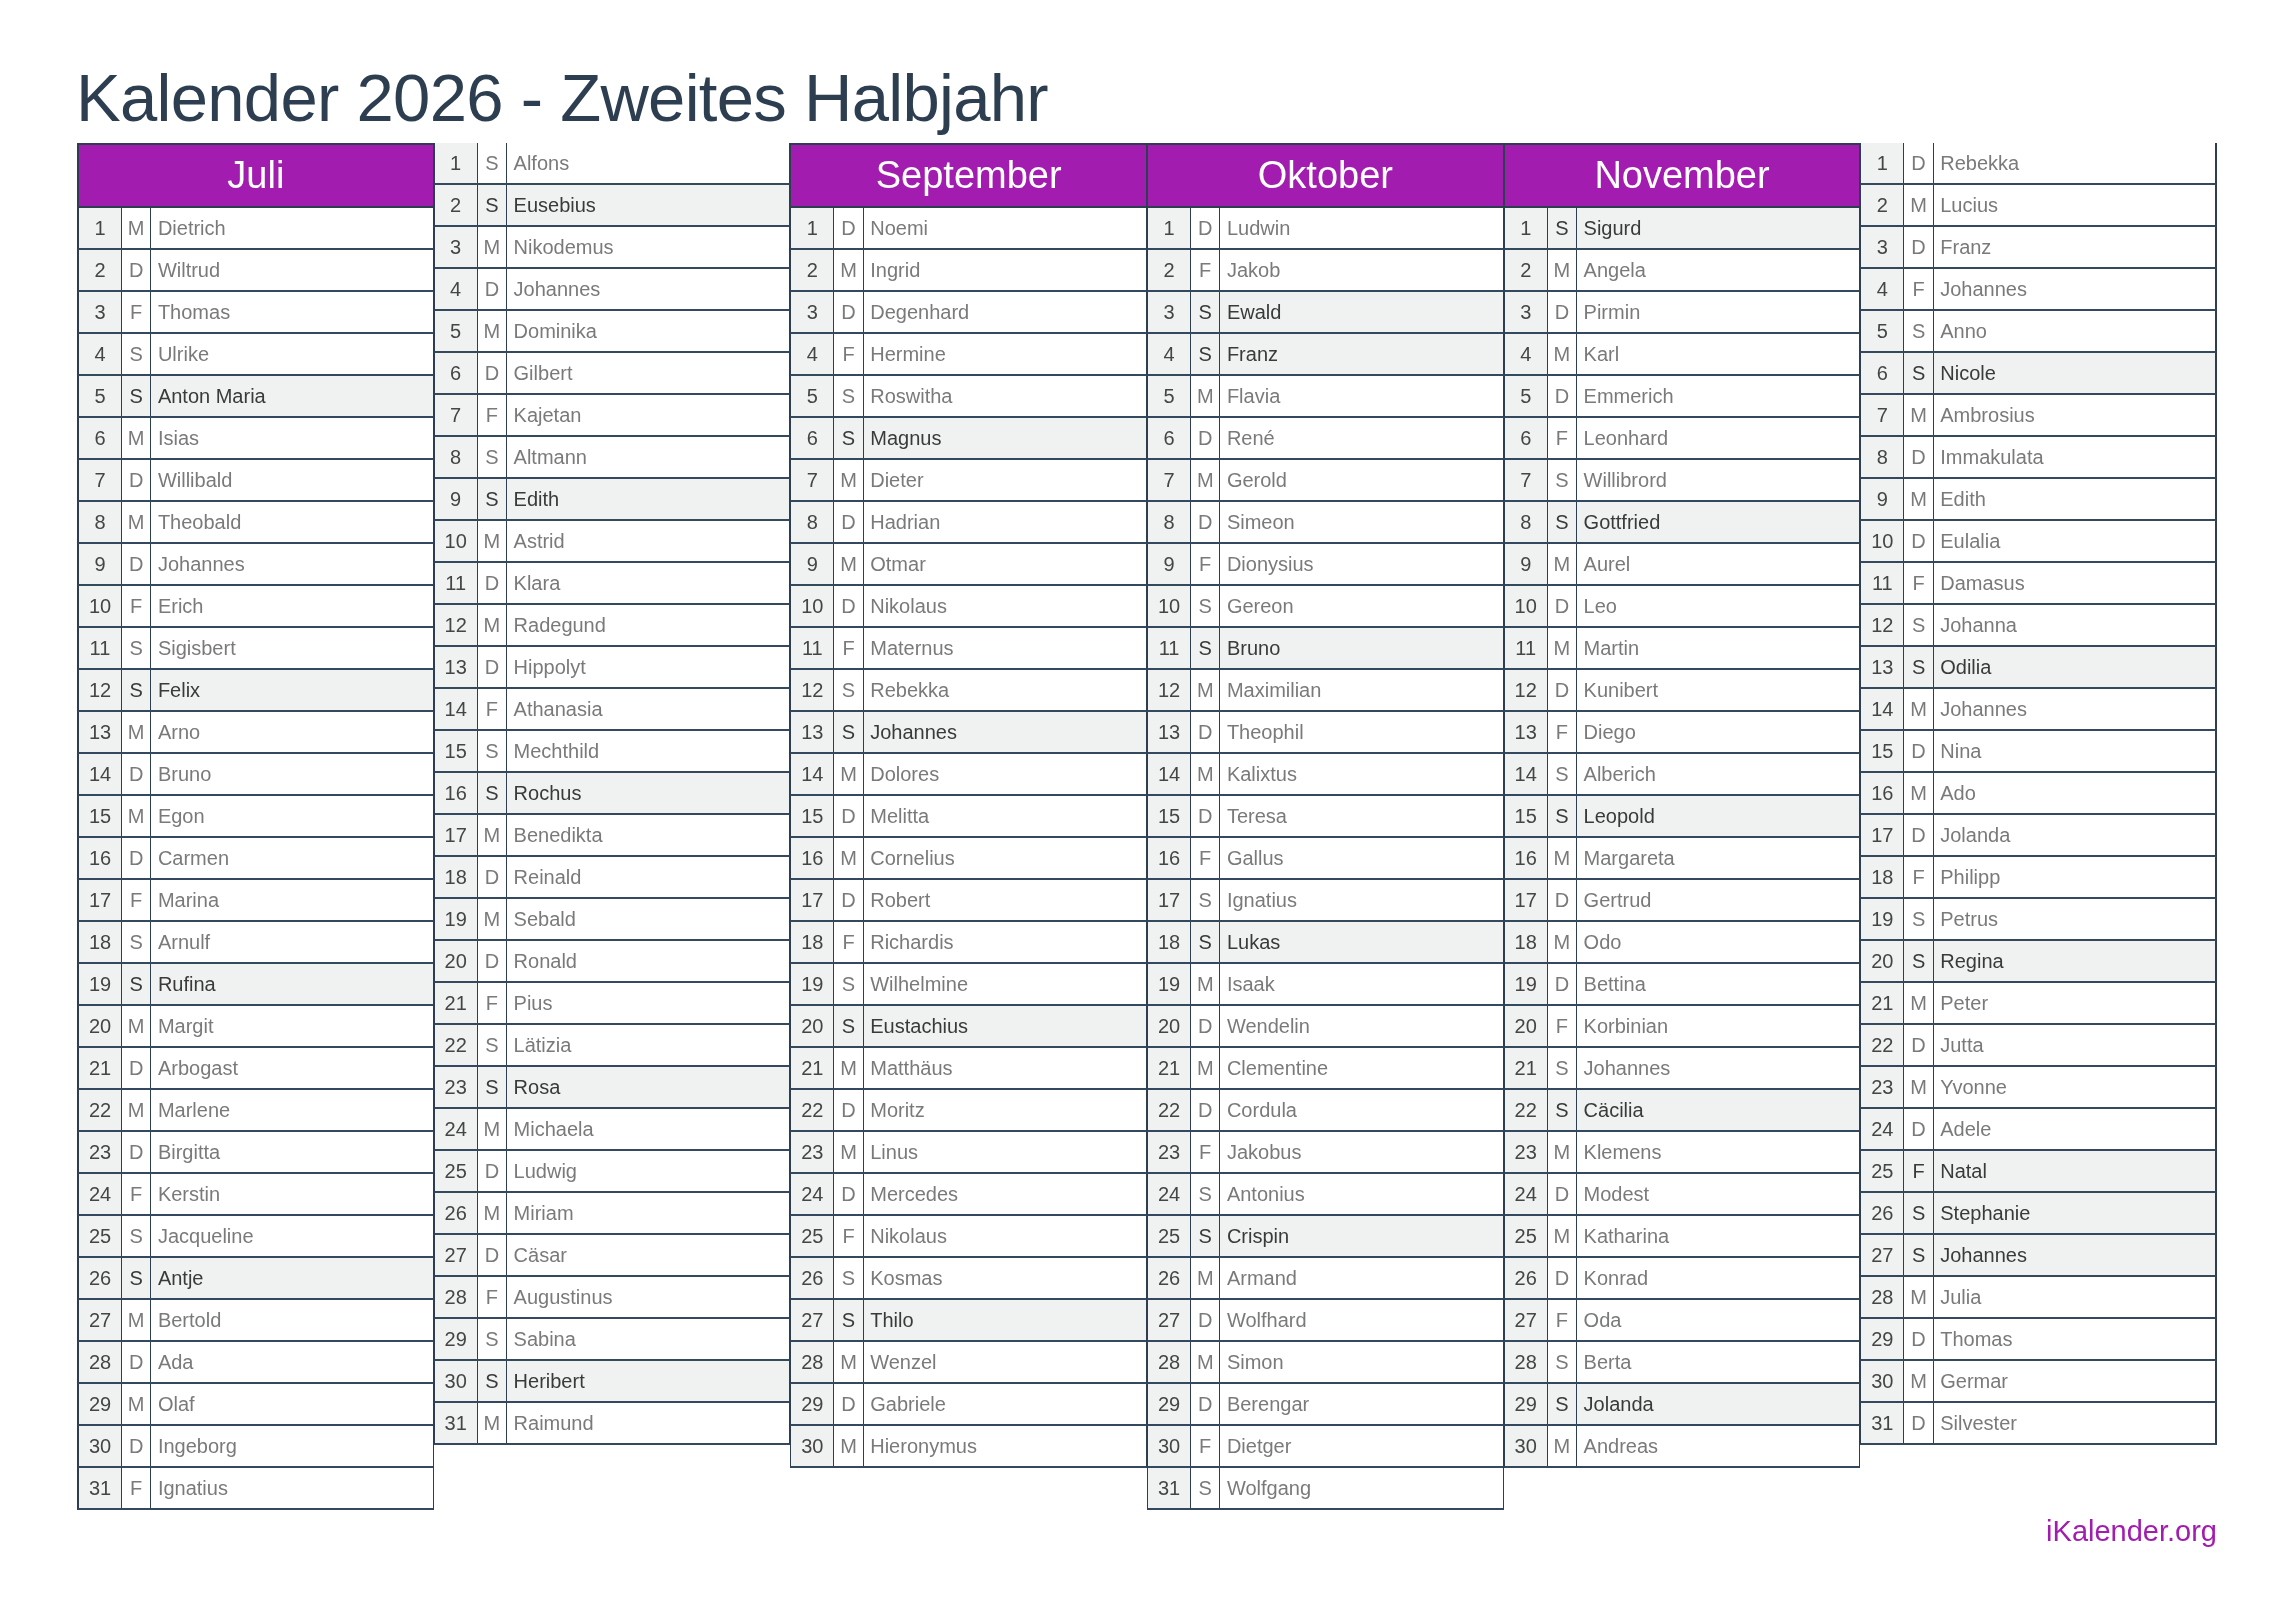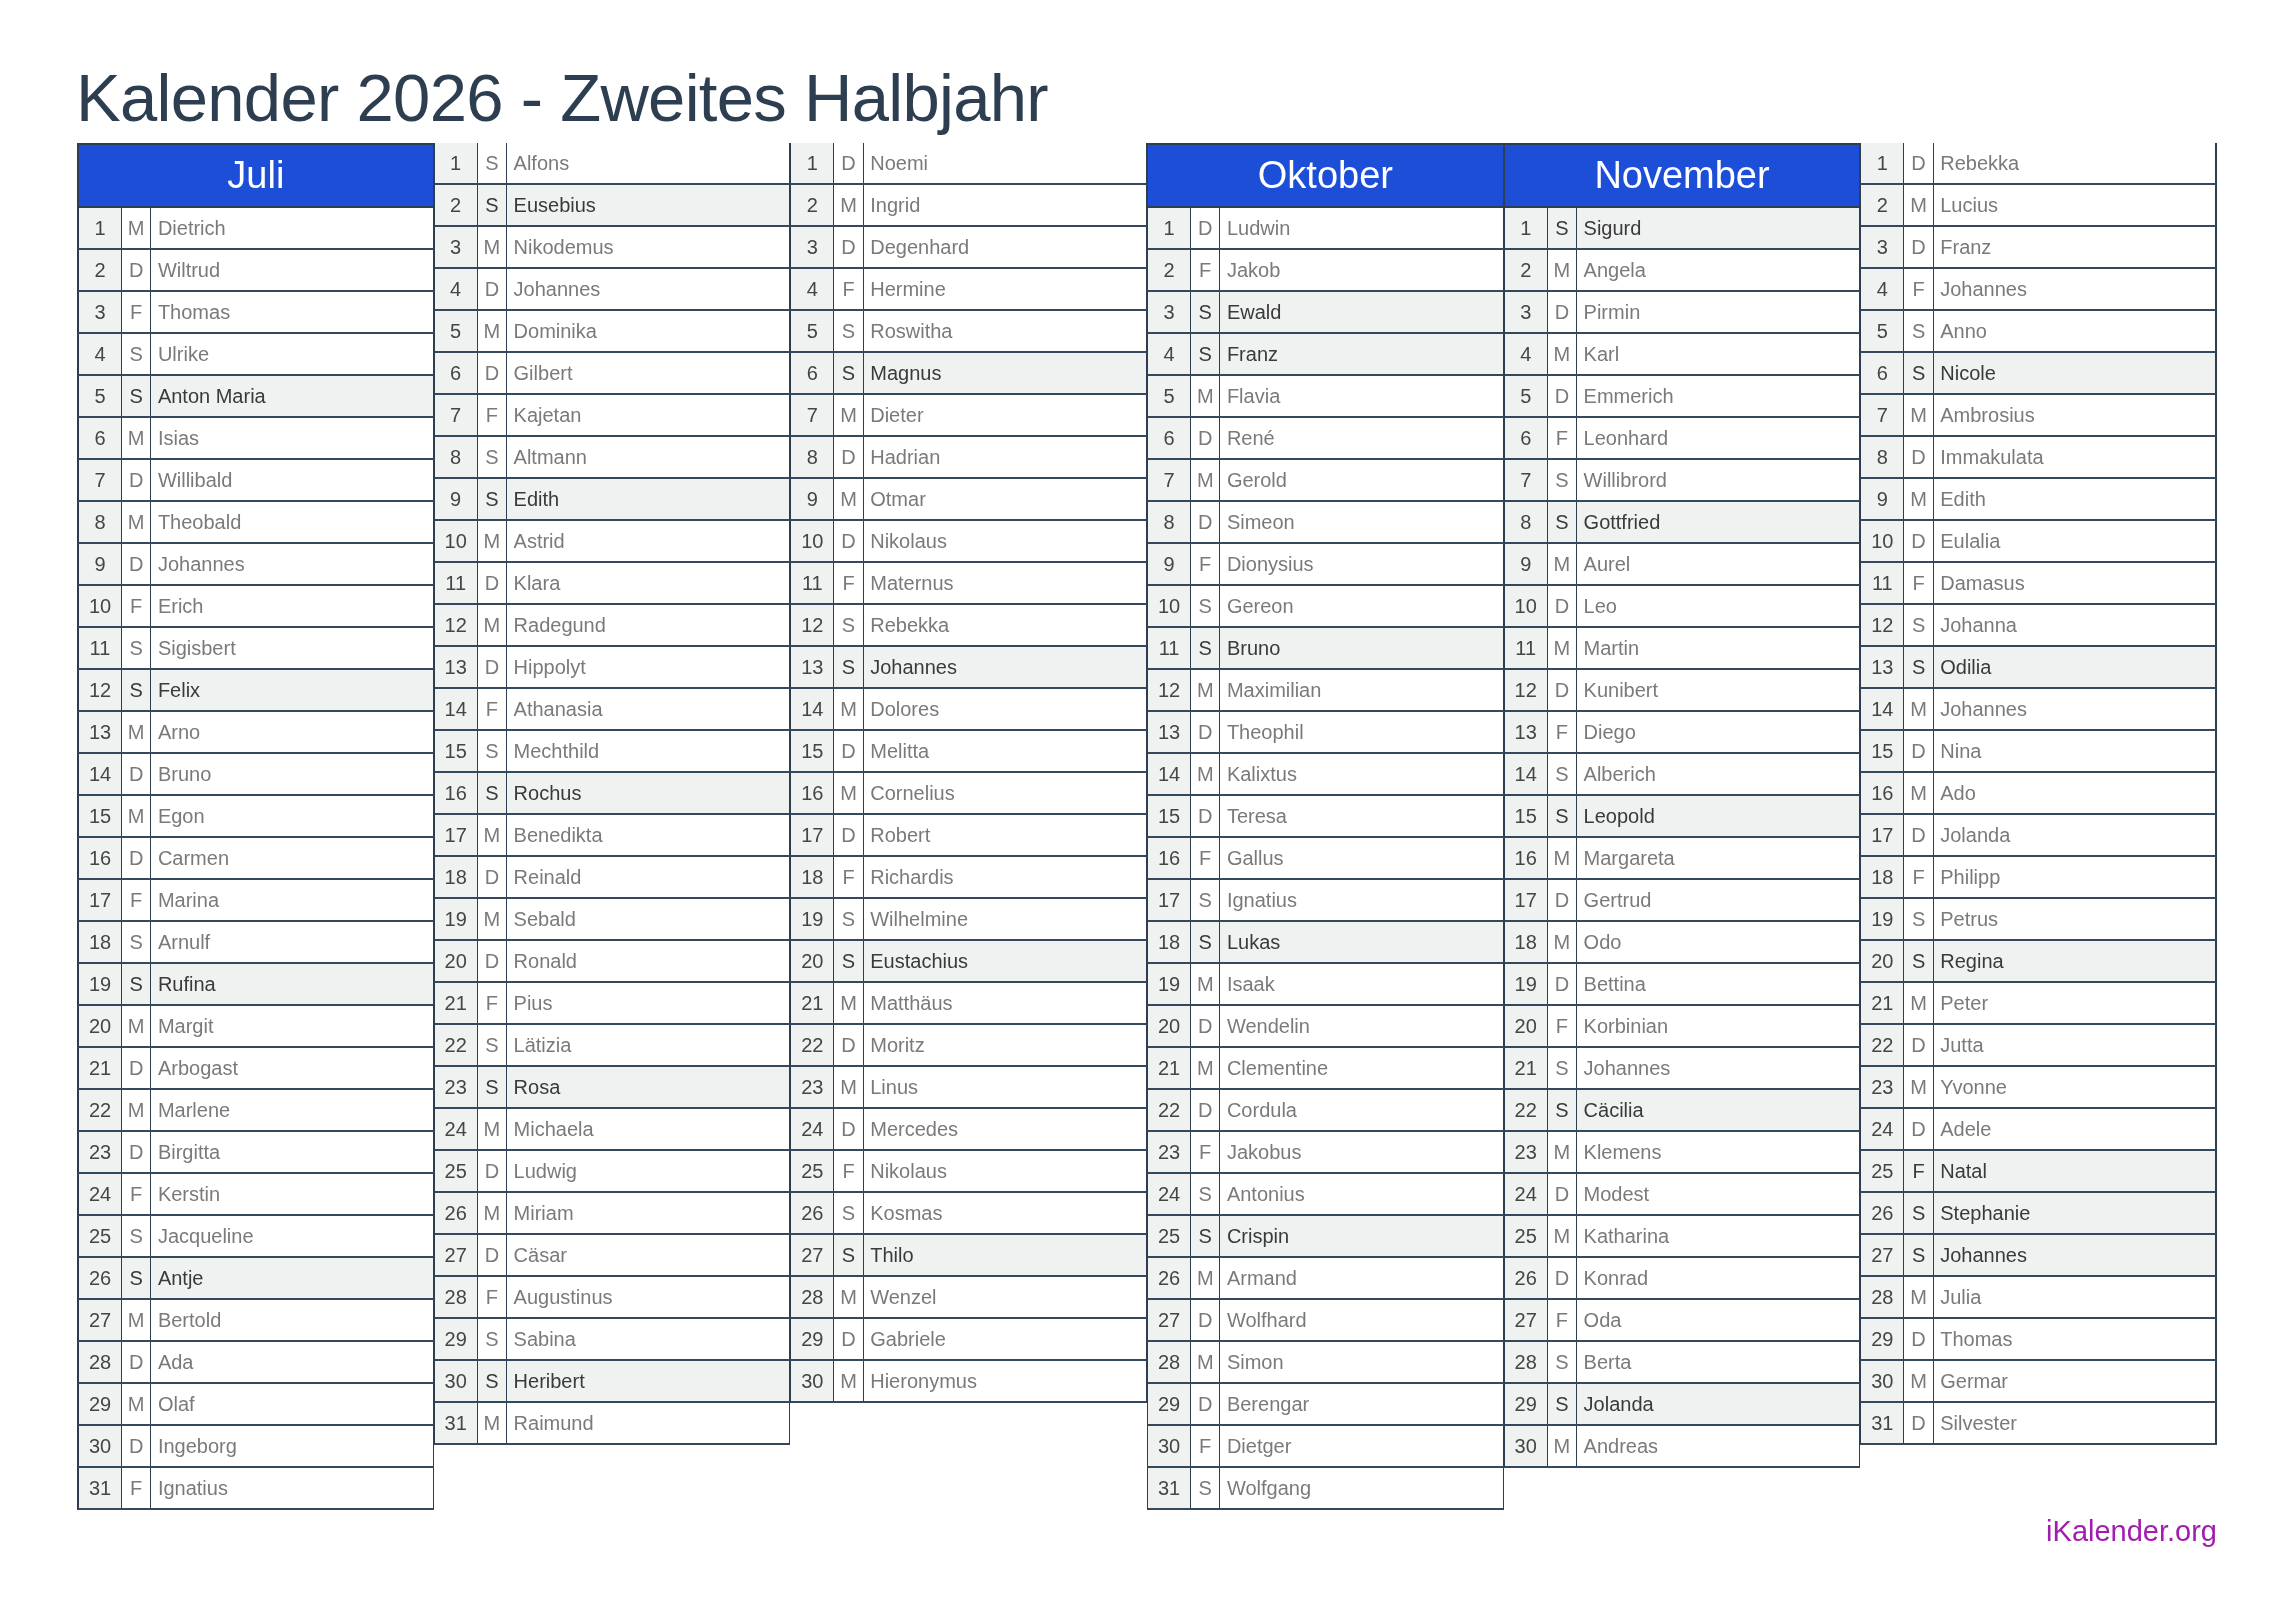--- a/index.html
+++ b/index.html
@@ -37,21 +37,21 @@
     }
     .month {
       flex: 1 1 0;
       box-sizing: border-box;
       display: flex;
       flex-direction: column;
     }
     .month-header {
       height: 65px;
       box-sizing: border-box;
-      background: #1d4ed8;
+      background: #a21caf;
       color: #ffffff;
       font-size: 38px;
       display: flex;
       align-items: center;
       justify-content: center;
       border-top: 2px solid #2c3e50;
       border-bottom: 2px solid #2c3e50;
       border-left: 1px solid #2c3e50;
       border-right: 1px solid #2c3e50;
     }
@@ -439,20 +439,21 @@
     <span class="name">Heribert</span>
   </div>
         <div class="day-row">
     <span class="day-num">31</span>
     <span class="weekday">M</span>
     <span class="name">Raimund</span>
   </div>
       </div>
   </div>
     <div class="month">
+    <div class="month-header">September</div>
     <div class="days">
         <div class="day-row">
     <span class="day-num">1</span>
     <span class="weekday">D</span>
     <span class="name">Noemi</span>
   </div>
         <div class="day-row">
     <span class="day-num">2</span>
     <span class="weekday">M</span>
     <span class="name">Ingrid</span>

